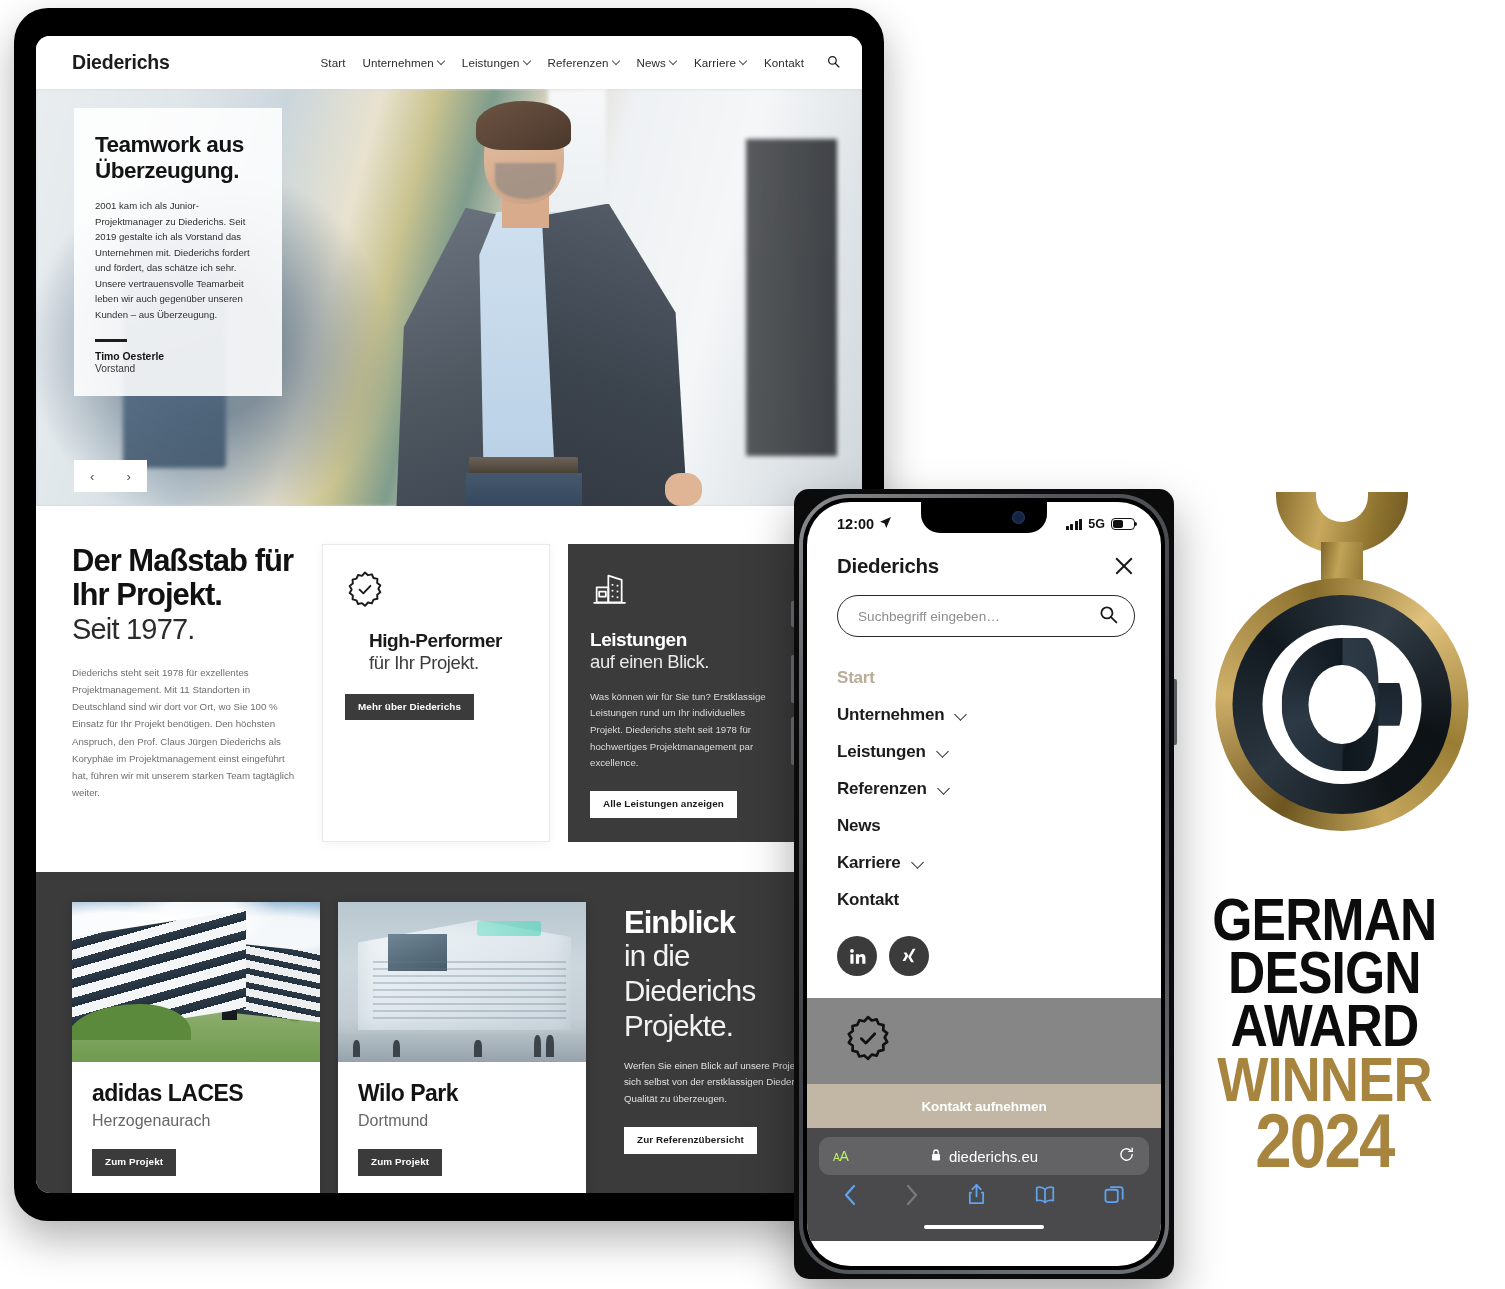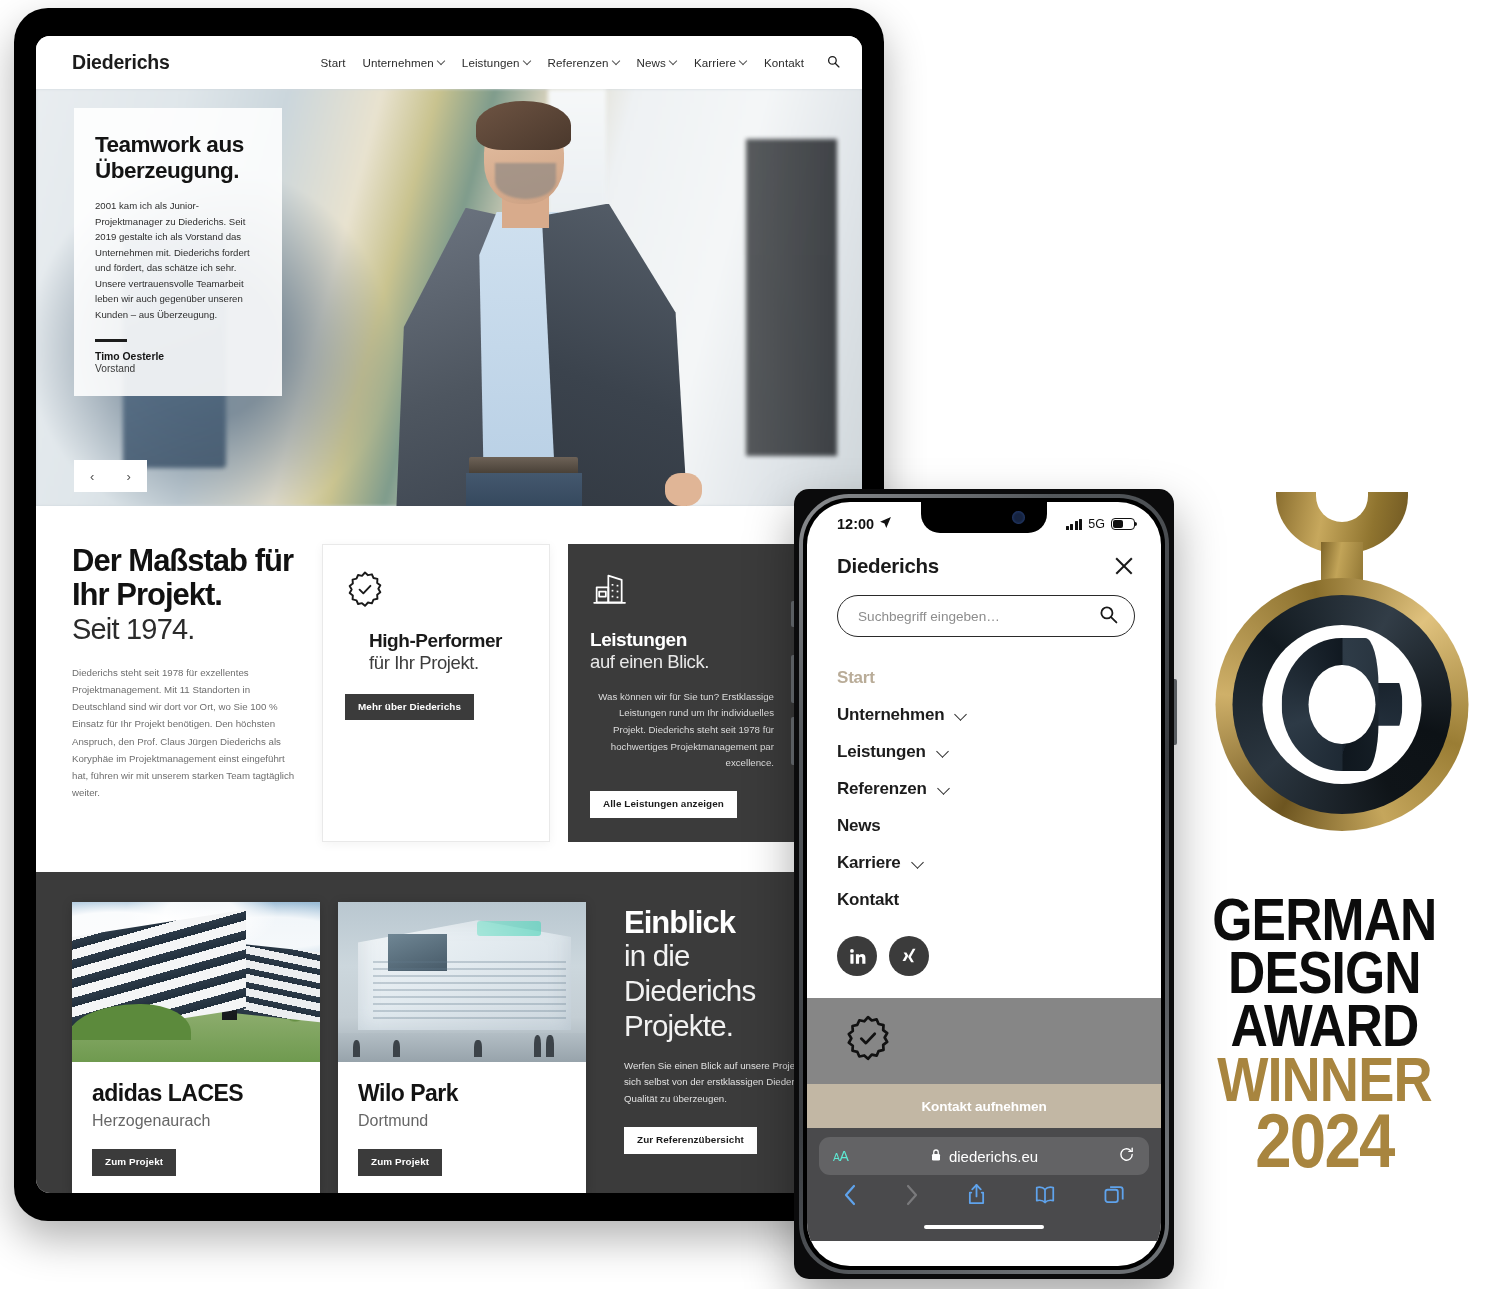--- a/index.html
+++ b/index.html
@@ -150,21 +150,21 @@
   .card.dark  { background: #3b3b3b; margin-left: 18px; }
   .card-icon { width: 40px; height: 40px; margin-bottom: 20px; }
   .card h4 { font-size: 19px; font-weight: 800; letter-spacing: -.45px; line-height: 1.18; }
   .card h5 { font-size: 18.5px; font-weight: 300; letter-spacing: -.4px; line-height: 1.2; }
   .card p  { margin-top: 15px; font-size: 9.7px; line-height: 1.72; }
   .card.light h4, .card.light h5 { color: #1a1a1a; margin-left: 24px; }
   .card.light h5 { color: #3d3d3d; }
   .card.light p { color: #6e6e6e; }
   .card.dark h4, .card.dark h5 { color: #fff; }
   .card.dark h5 { color: #e8e8e8; }
-  .card.dark p { color: #dcdcdc; text-align: right; }
+  .card.dark p { color: #dcdcdc; }
   .btn {
     display: inline-block; margin-top: 19px; font-size: 9.9px; font-weight: 700;
     letter-spacing: .1px; padding: 8px 13px; line-height: 1.1;
   }
   .btn-dark  { background: #3b3b3b; color: #fff; }
   .btn-light { background: #fff; color: #1c1c1c; }
   .btn-outline { background: #fff; color: #1c1c1c; }
 
   
   .section-dark { background: #3b3b3b; padding: 30px 36px 42px 36px; display: flex; }
@@ -288,21 +288,21 @@
   }
   .statusbar {
     height: 38px; display: flex; align-items: center; padding: 6px 26px 0 30px;
     font-size: 14.5px; font-weight: 700; color: #111; position: relative; z-index: 10;
   }
   .sb-right { margin-left: auto; display: flex; align-items: center; gap: 6px; }
   .sig { display: flex; align-items: flex-end; gap: 1.5px; height: 11px; }
   .sig i { width: 3px; background: #111; border-radius: .5px; display: block; }
   .sig i:nth-child(1){height:4px}.sig i:nth-child(2){height:6px}
   .sig i:nth-child(3){height:8.5px}.sig i:nth-child(4){height:11px}
-  .net { font-size: 12.5px; font-weight: 400; color: #111; }
+  .net { font-size: 12.5px; font-weight: 700; color: #111; }
   .batt {
     width: 24px; height: 12px; border: 1.4px solid #111; border-radius: 4px;
     position: relative; display: flex; align-items: center; padding: 1.4px;
   }
   .batt::after {
     content: ""; position: absolute; right: -3.4px; top: 3.4px; width: 2px; height: 4px;
     background: #111; border-radius: 0 2px 2px 0;
   }
   .batt i { display: block; height: 100%; width: 52%; background: #111; border-radius: 2px; }
 
@@ -350,21 +350,21 @@
   .cta-bar {
     height: 44px; background: #c2b7a4; display: flex; align-items: center; justify-content: center;
     font-size: 13.6px; font-weight: 700; color: #fff; letter-spacing: -.1px;
   }
 
   .safari-bar { background: #4a4a4c; padding: 9px 12px 6px; }
   .url-pill {
     height: 38px; background: #636365; border-radius: 11px;
     display: flex; align-items: center; padding: 0 14px; position: relative;
   }
-  .aa { font-size: 14px; color: #5eead4; letter-spacing: -.5px; }
+  .aa { font-size: 14px; color: #bef264; letter-spacing: -.5px; }
   .aa small { font-size: 10.5px; }
   .url-center {
     position: absolute; left: 0; right: 0; display: flex; align-items: center;
     justify-content: center; gap: 7px; font-size: 15px; color: #fff;
   }
   .reload { margin-left: auto; color: #fff; font-size: 16px; }
   .tabbar {
     display: flex; align-items: center; justify-content: space-between;
     padding: 8px 24px 10px; background: #4a4a4c;
   }
@@ -515,21 +515,21 @@
 
         <div class="hero-arrows">
           <span class="arr">‹</span>
           <span class="arr">›</span>
         </div>
       </div>
 
       <div class="section-white">
         <div class="col-intro">
           <h2>Der Maßstab für Ihr Projekt.</h2>
-          <h3>Seit 1974.</h3>
+          <h3>Seit 1977.</h3>
           <p>Diederichs steht seit 1978 für exzellentes Projektmanagement. Mit 11 Standorten in Deutschland sind wir dort vor Ort, wo Sie 100 % Einsatz für Ihr Projekt benötigen. Den höchsten Anspruch, den Prof. Claus Jürgen Diederichs als Koryphäe im Projektmanagement einst eingeführt hat, führen wir mit unserem starken Team tagtäglich weiter.</p>
         </div>
 
         <div class="card light">
           <div class="card-icon">
             <svg viewBox="0 0 48 48" fill="none" stroke="#1a1a1a" stroke-width="2.3" stroke-linejoin="round">
               <path d="M24 3l3.6 3.2 4.7-1 1.9 4.4 4.7 1.1-.3 4.8 3.8 2.9-2.4 4.2 2.4 4.2-3.8 2.9.3 4.8-4.7 1.1-1.9 4.4-4.7-1L24 43l-3.6-3.2-4.7 1-1.9-4.4-4.7-1.1.3-4.8L5.6 27.6 8 23.4 5.6 19.2l3.8-2.9-.3-4.8 4.7-1.1 1.9-4.4 4.7 1z"></path>
               <polyline points="17.5,23.6 22,28 30.5,19" stroke-linecap="round"></polyline>
             </svg>
           </div>

